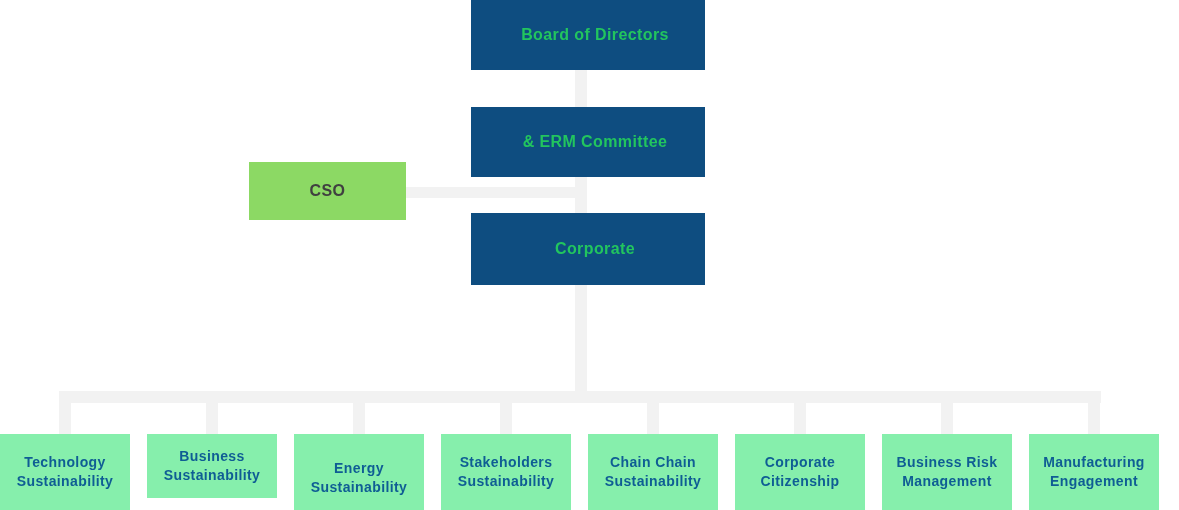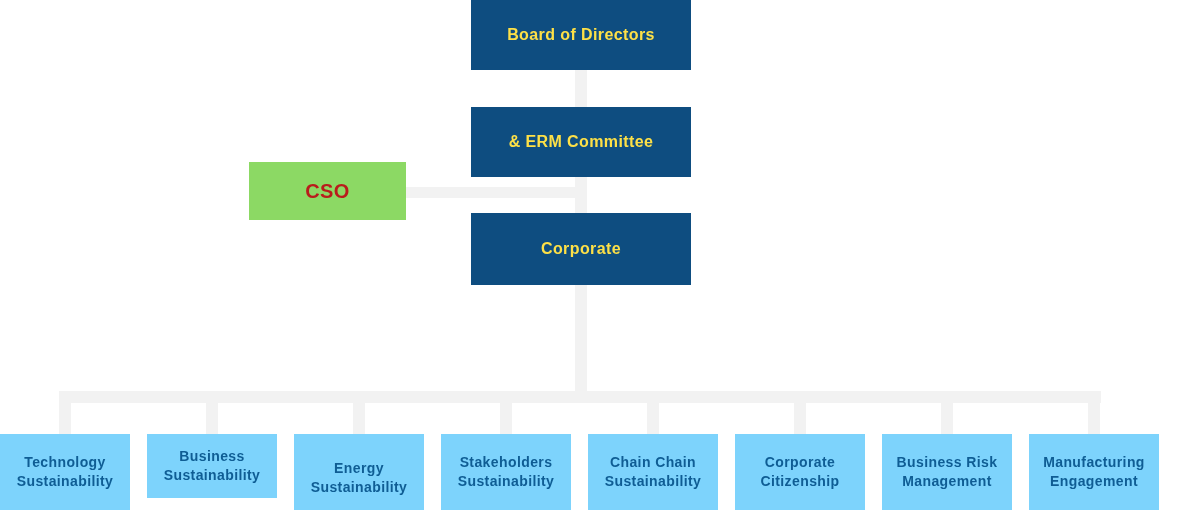--- a/index.html
+++ b/index.html
@@ -24,31 +24,32 @@
     display: flex;
     flex-direction: column;
     align-items: center;
     justify-content: center;
     text-align: center;
     font-weight: bold;
     letter-spacing: 0.4px;
   }
   .node.blue {
     background: #0e4d80;
-    color: #fde047;
+    color: #22c55e;
     font-size: 16px;
     line-height: 22px;
+    padding-left: 14px;
   }
   .node.green {
     background: #8cd964;
-    color: #b91c1c;
-    font-size: 20px;
+    color: #404040;
+    font-size: 16px;
   }
   .node.cyan {
-    background: #7dd3fc;
+    background: #86efac;
     color: #0f5d94;
     font-size: 14px;
     line-height: 19px;
   }
 </style>
 </head>
 <body>
 
 <div class="canvas">
 

